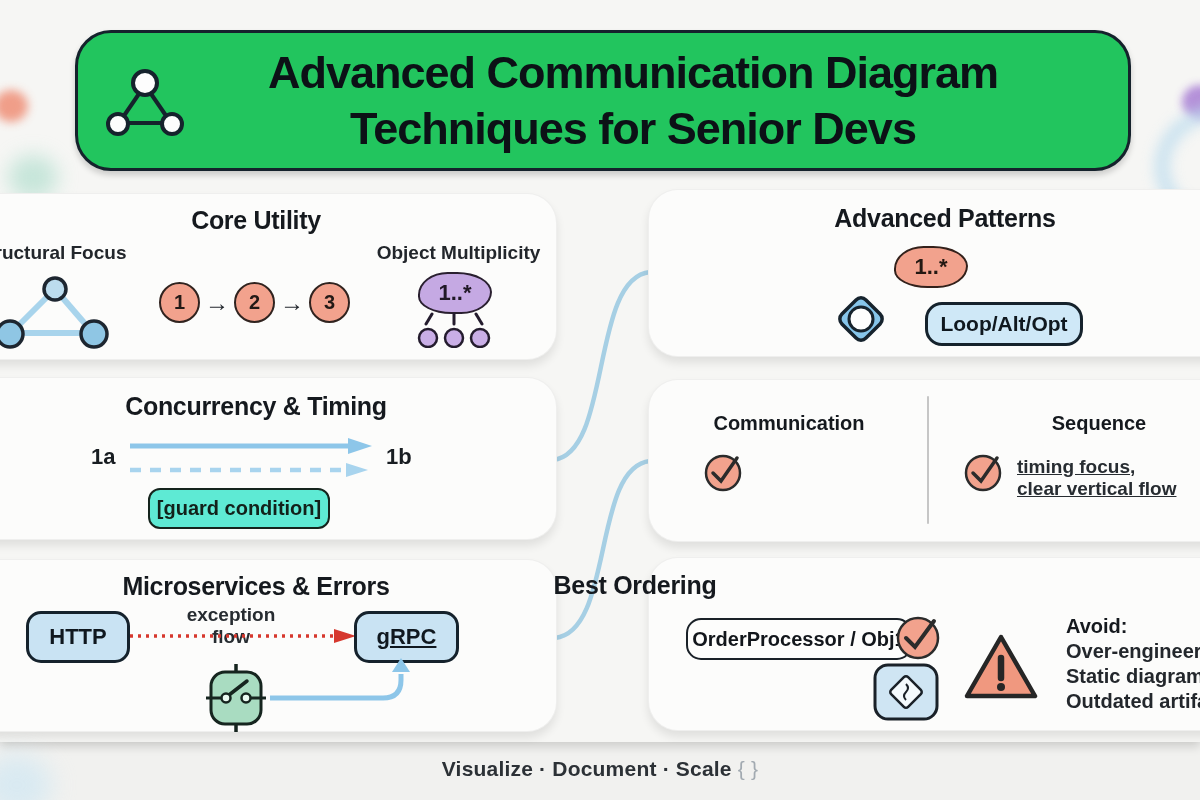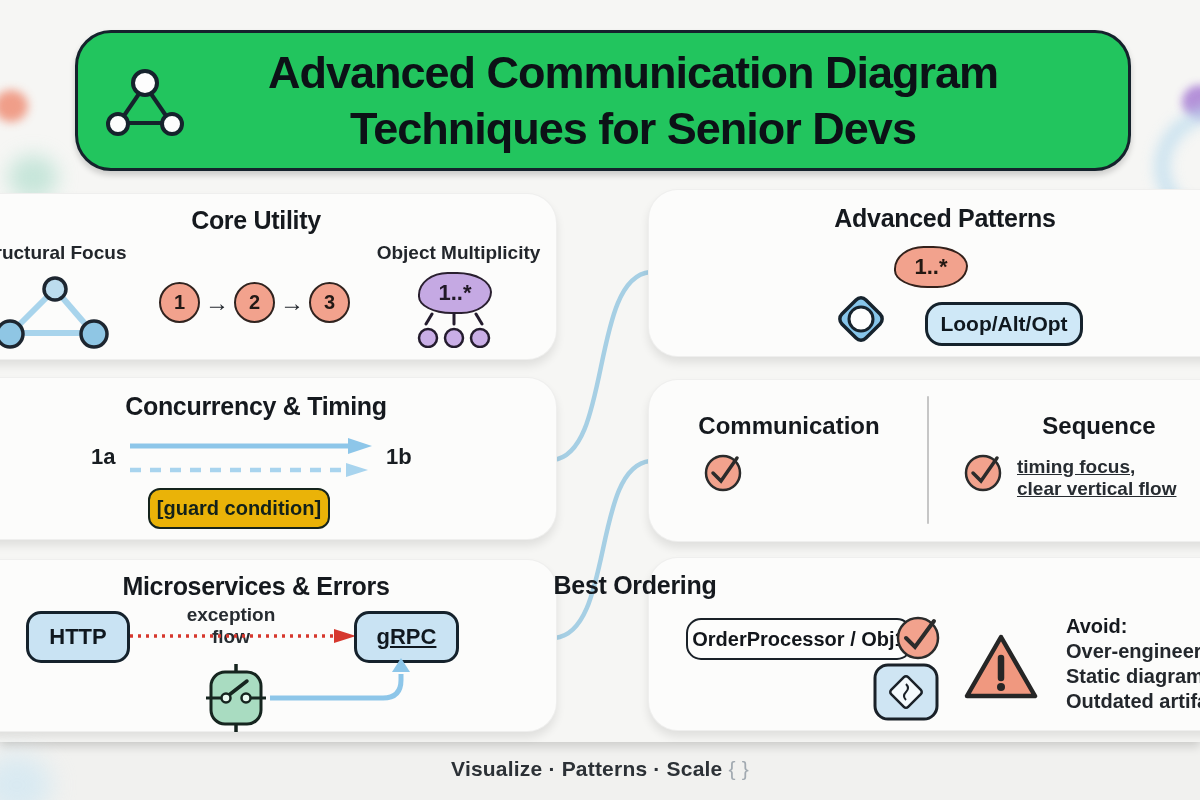--- a/index.html
+++ b/index.html
@@ -68,21 +68,21 @@
     position:absolute;display:flex;align-items:center;justify-content:center;
     font-weight:700;color:#201826;border:2.5px solid #2a2030;
     border-radius:46% 54% 48% 52% / 62% 55% 60% 48%;
   }
   .cloud-purple{background:#c5a9e3;}
   .cloud-salmon{background:#f2a28d;border-color:#33211b;color:#241812;}
 
   
   .flow-label{position:absolute;font-weight:700;font-size:22px;color:#181d22;}
   .guard-box{
-    position:absolute;background:#eab308;border:2.5px solid #15241d;border-radius:12px;
+    position:absolute;background:#5eead4;border:2.5px solid #15241d;border-radius:12px;
     display:flex;align-items:center;justify-content:center;
     font-weight:700;font-size:20px;color:#12211a;
   }
 
   
   .node-box{
     position:absolute;background:#c9e3f3;border:3px solid #15222c;border-radius:15px;
     display:flex;align-items:center;justify-content:center;
     font-weight:700;font-size:22px;color:#10181f;
   }
@@ -90,21 +90,21 @@
 
   
   .fragment-btn{
     position:absolute;background:#cfe8f7;border:3px solid #15222c;border-radius:17px;
     display:flex;align-items:center;justify-content:center;
     font-weight:700;font-size:21px;color:#10181f;text-align:right;
   }
 
   
   .divider-v{position:absolute;width:2px;background:#c6c6c6;border-radius:1px;}
-  .comp-title{position:absolute;font-weight:700;font-size:24px;color:#15191e;text-align:center;}
+  .comp-title{position:absolute;font-weight:700;font-size:20px;color:#15191e;text-align:center;}
   .comp-lines{position:absolute;font-size:19px;font-weight:600;color:#272c31;line-height:22px;}
 
   
   .object-box{
     position:absolute;background:#fdfdfc;border:2.5px solid #1a2128;border-radius:15px;
     display:flex;align-items:center;justify-content:center;
     font-weight:700;font-size:20px;color:#12161b;
   }
   .avoid-block{position:absolute;font-size:20px;line-height:25px;color:#23272c;font-weight:600;white-space:nowrap;}
   .avoid-title{font-weight:700;color:#15191e;}
@@ -296,14 +296,14 @@
   </span>
   <div class="avoid-block" style="left:417px;top:56px;">
     <div class="avoid-title">Avoid:</div>
     <div>Over-engineering</div>
     <div>Static diagrams</div>
     <div>Outdated artifacts</div>
   </div>
 </div>
 
 <div class="footer">
-  <span>Visualize · Patterns · Scale</span><span class="braces">{ }</span>
+  <span>Visualize · Document · Scale</span><span class="braces">{ }</span>
 </div>
 
 </body></html>

